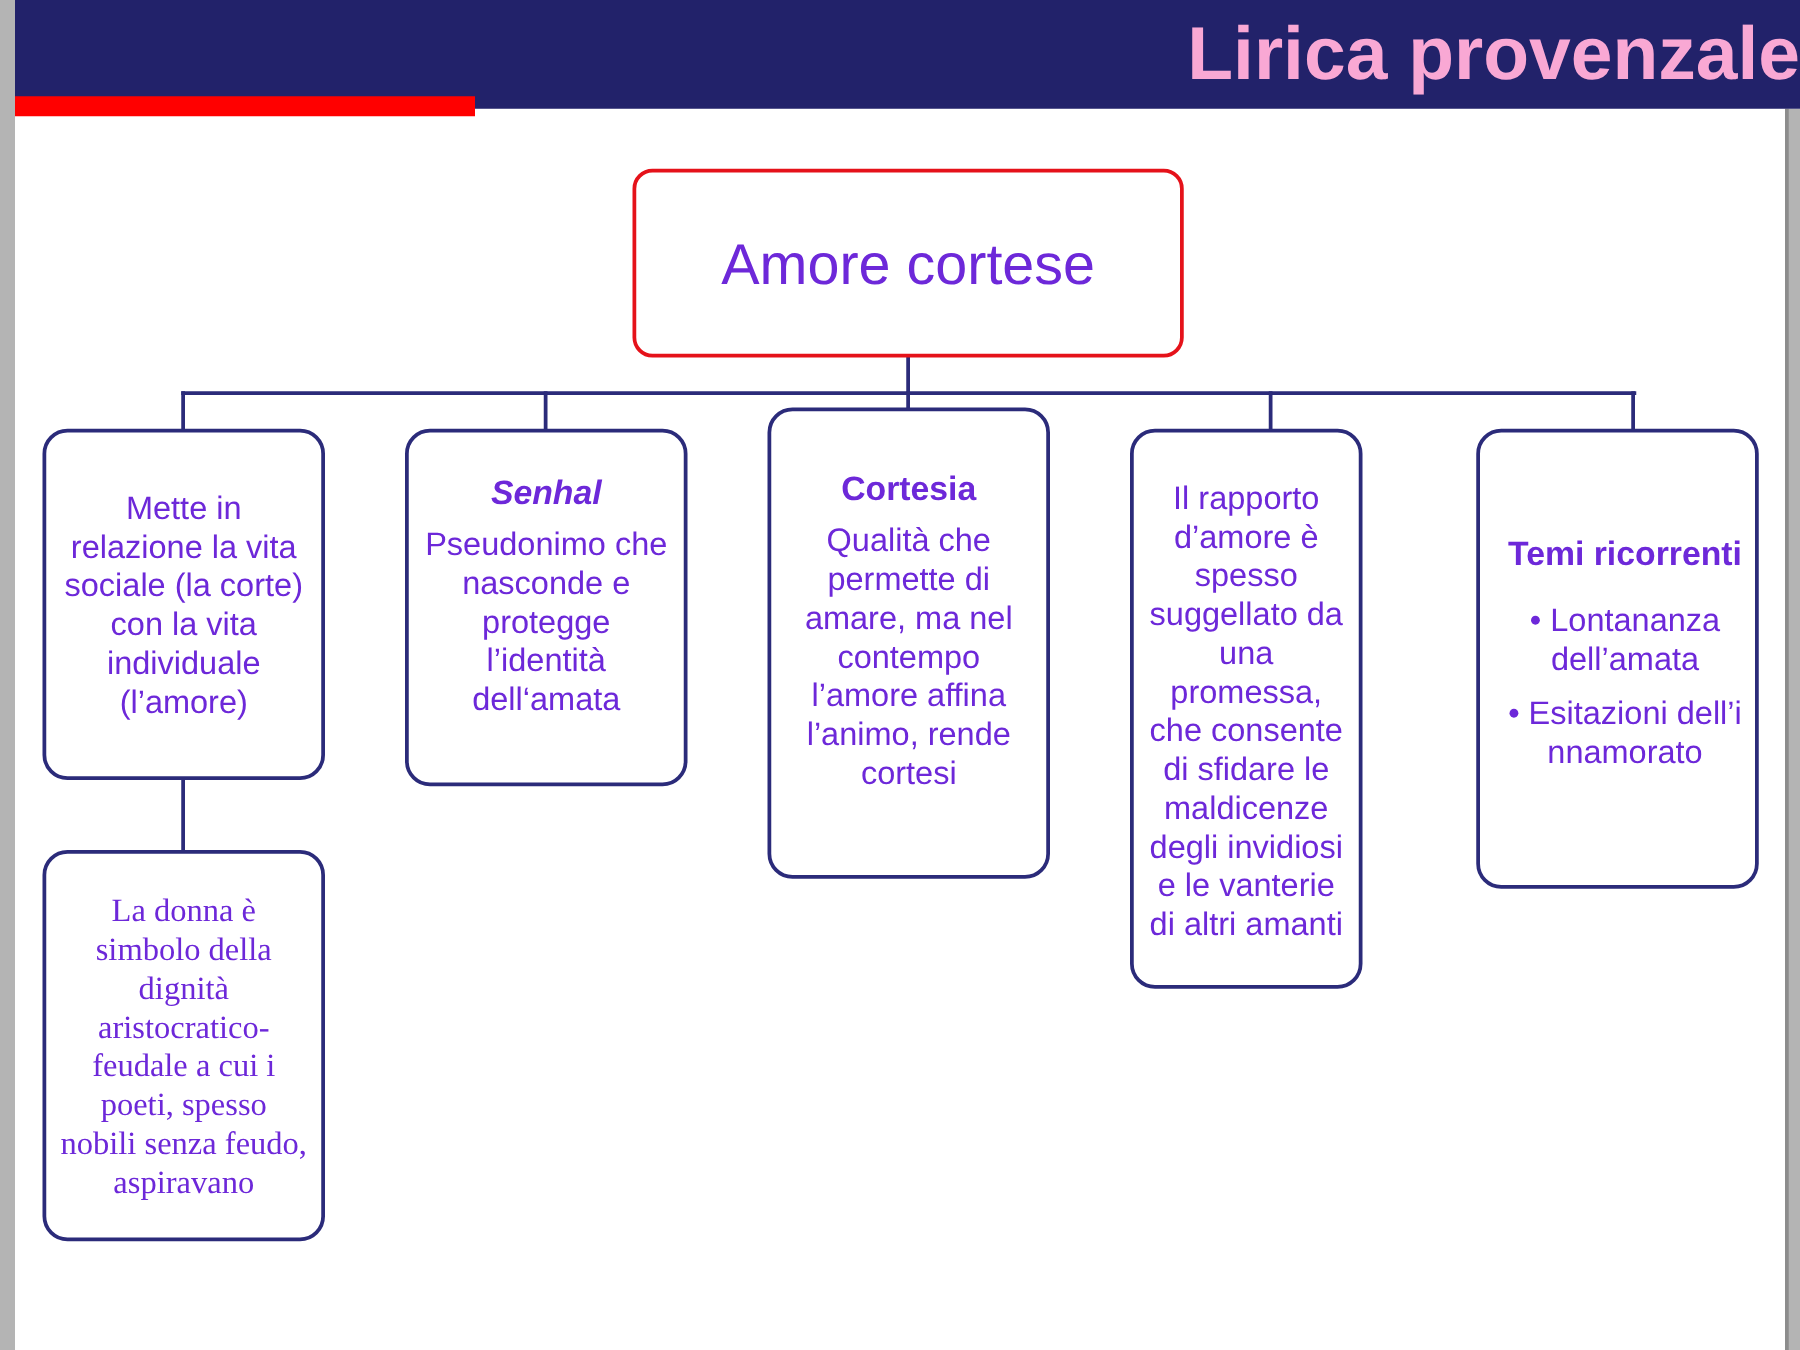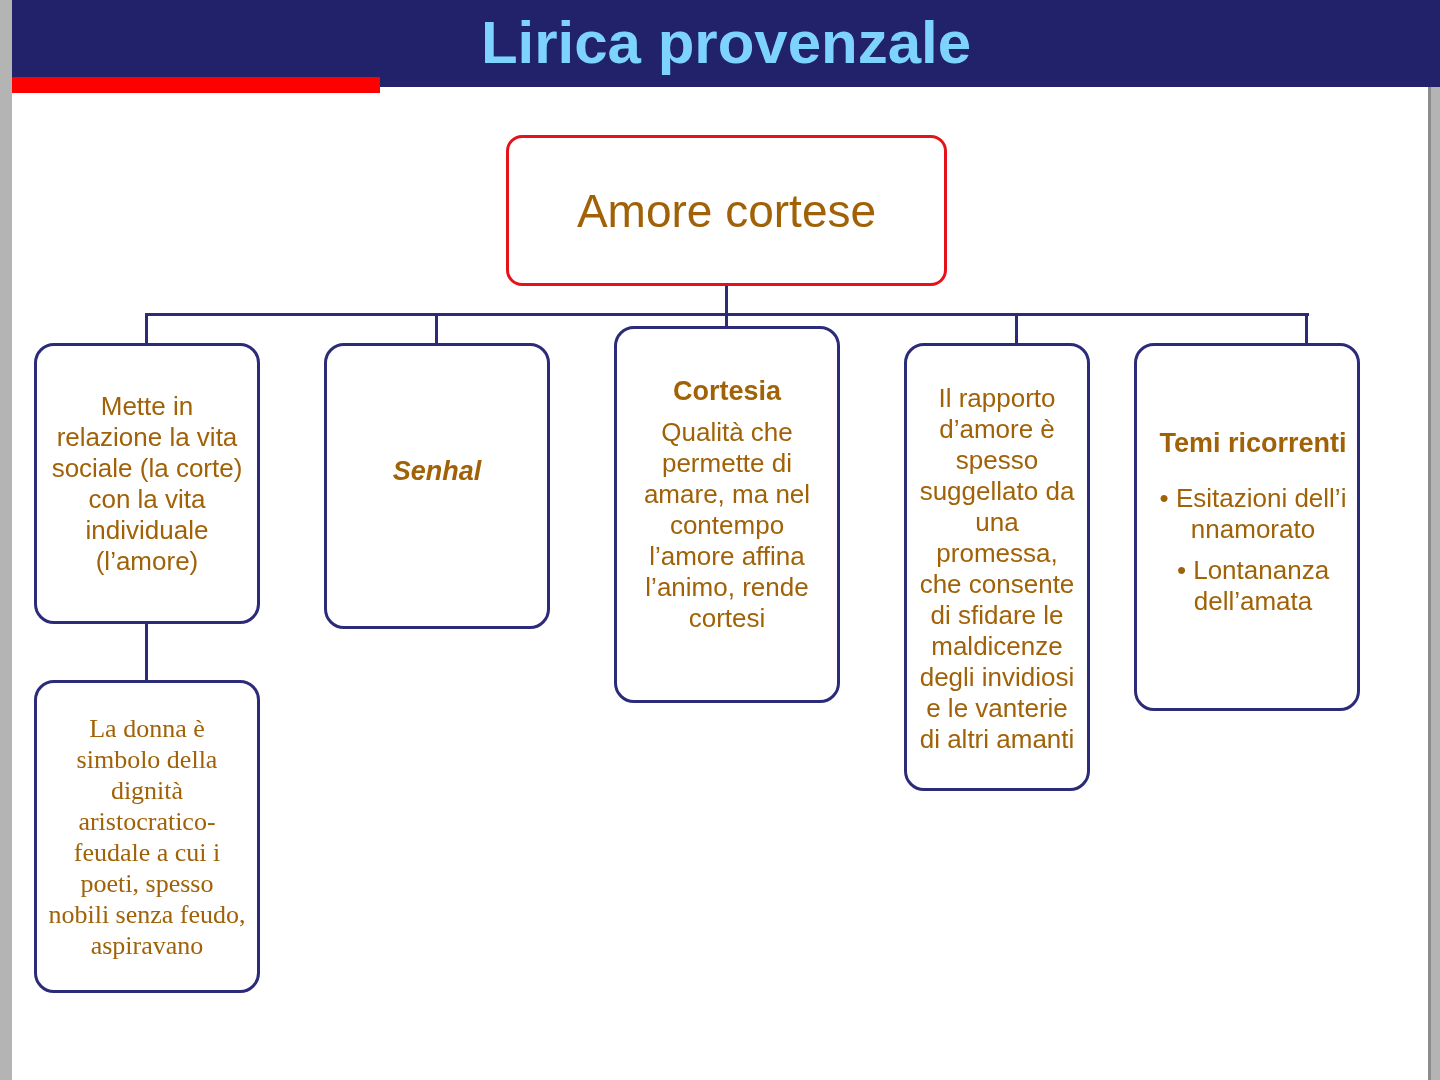--- a/index.html
+++ b/index.html
@@ -8,31 +8,31 @@
       background:#ffffff;
       font-family:"Liberation Sans", sans-serif;
     }
     .edge-left { position:absolute; left:0; top:0; width:12px; height:1080px; background:#b4b4b4; }
     .edge-right { position:absolute; left:1428px; top:87px; width:12px; height:993px; background:#b4b4b4; border-left:3px solid #8c8c8c; box-sizing:border-box; }
     .header {
       position:absolute; left:12px; top:0; width:1428px; height:87px;
       background:#22226a;
     }
     .header-title {
-      position:absolute; left:0; width:1428px; top:8px; text-align:center;
-      color:#7dd3fc; font-weight:bold; font-size:60px; line-height:70px;
+      position:absolute; left:0; width:1428px; top:8px; text-align:right;
+      color:#f9a8d4; font-weight:bold; font-size:60px; line-height:70px;
       padding-left:0;
     }
     .red-bar { position:absolute; left:12px; top:77px; width:368px; height:16px; background:#ff0000; }
 
     .node {
       position:absolute; box-sizing:border-box; background:#ffffff;
       border:3px solid #2b2b7a; border-radius:20px;
       display:flex; flex-direction:column; align-items:center; justify-content:center;
-      text-align:center; color:#a16207;
+      text-align:center; color:#6d28d9;
       font-size:26px; line-height:31px;
       padding:0 10px;
     }
     .root {
       left:506px; top:135px; width:441px; height:151px;
       border-color:#e5121a; border-radius:16px;
       font-size:46px; line-height:54px;
     }
     .node .title { font-weight:bold; font-size:27px; line-height:32px; margin-bottom:10px; }
     .node .title.italic { font-style:italic;text-align:center; }
@@ -68,28 +68,29 @@
 <div class="node" style="left:34px; top:343px; width:226px; height:281px;">
   <span>Mette in relazione la vita sociale (la corte) con la vita individuale (l’amore)</span>
 </div>
 
 <div class="node" style="left:34px; top:680px; width:226px; height:313px;font-family:Liberation Serif, serif;">
   <span>La donna è simbolo della dignità aristocratico-feudale a cui i poeti, spesso nobili senza feudo, aspiravano</span>
 </div>
 
 <div class="node" style="left:324px; top:343px; width:226px; height:286px; padding-bottom:20px;">
   <span class="title italic">Senhal</span>
+  <span>Pseudonimo che nasconde e protegge l’identità dell‘amata</span>
 </div>
 
 <div class="node" style="left:614px; top:326px; width:226px; height:377px; padding-bottom:20px;">
   <span class="title">Cortesia</span>
   <span>Qualità che permette di amare, ma nel contempo l’amore affina l’animo, rende cortesi</span>
 </div>
 
 <div class="node" style="left:904px; top:343px; width:186px; height:448px; padding-top:4px;">
   <span>Il rapporto d’amore è spesso suggellato da una promessa, che consente di sfidare le maldicenze degli invidiosi e le vanterie di altri amanti</span>
 </div>
 
-<div class="node" style="left:1134px; top:343px; width:226px; height:368px; padding:0 8px 10px 20px;">
+<div class="node" style="left:1181px; top:343px; width:226px; height:368px; padding:0 8px 10px 20px;">
   <span class="title" style="margin-bottom:12px;">Temi ricorrenti</span>
+  <span class="bullet">• Lontananza dell’amata</span>
   <span class="bullet" style="margin-top:12px; word-break:break-all;">• Esitazioni dell’innamorato</span>
-  <span class="bullet">• Lontananza dell’amata</span>
 </div>
 
 </body></html>

